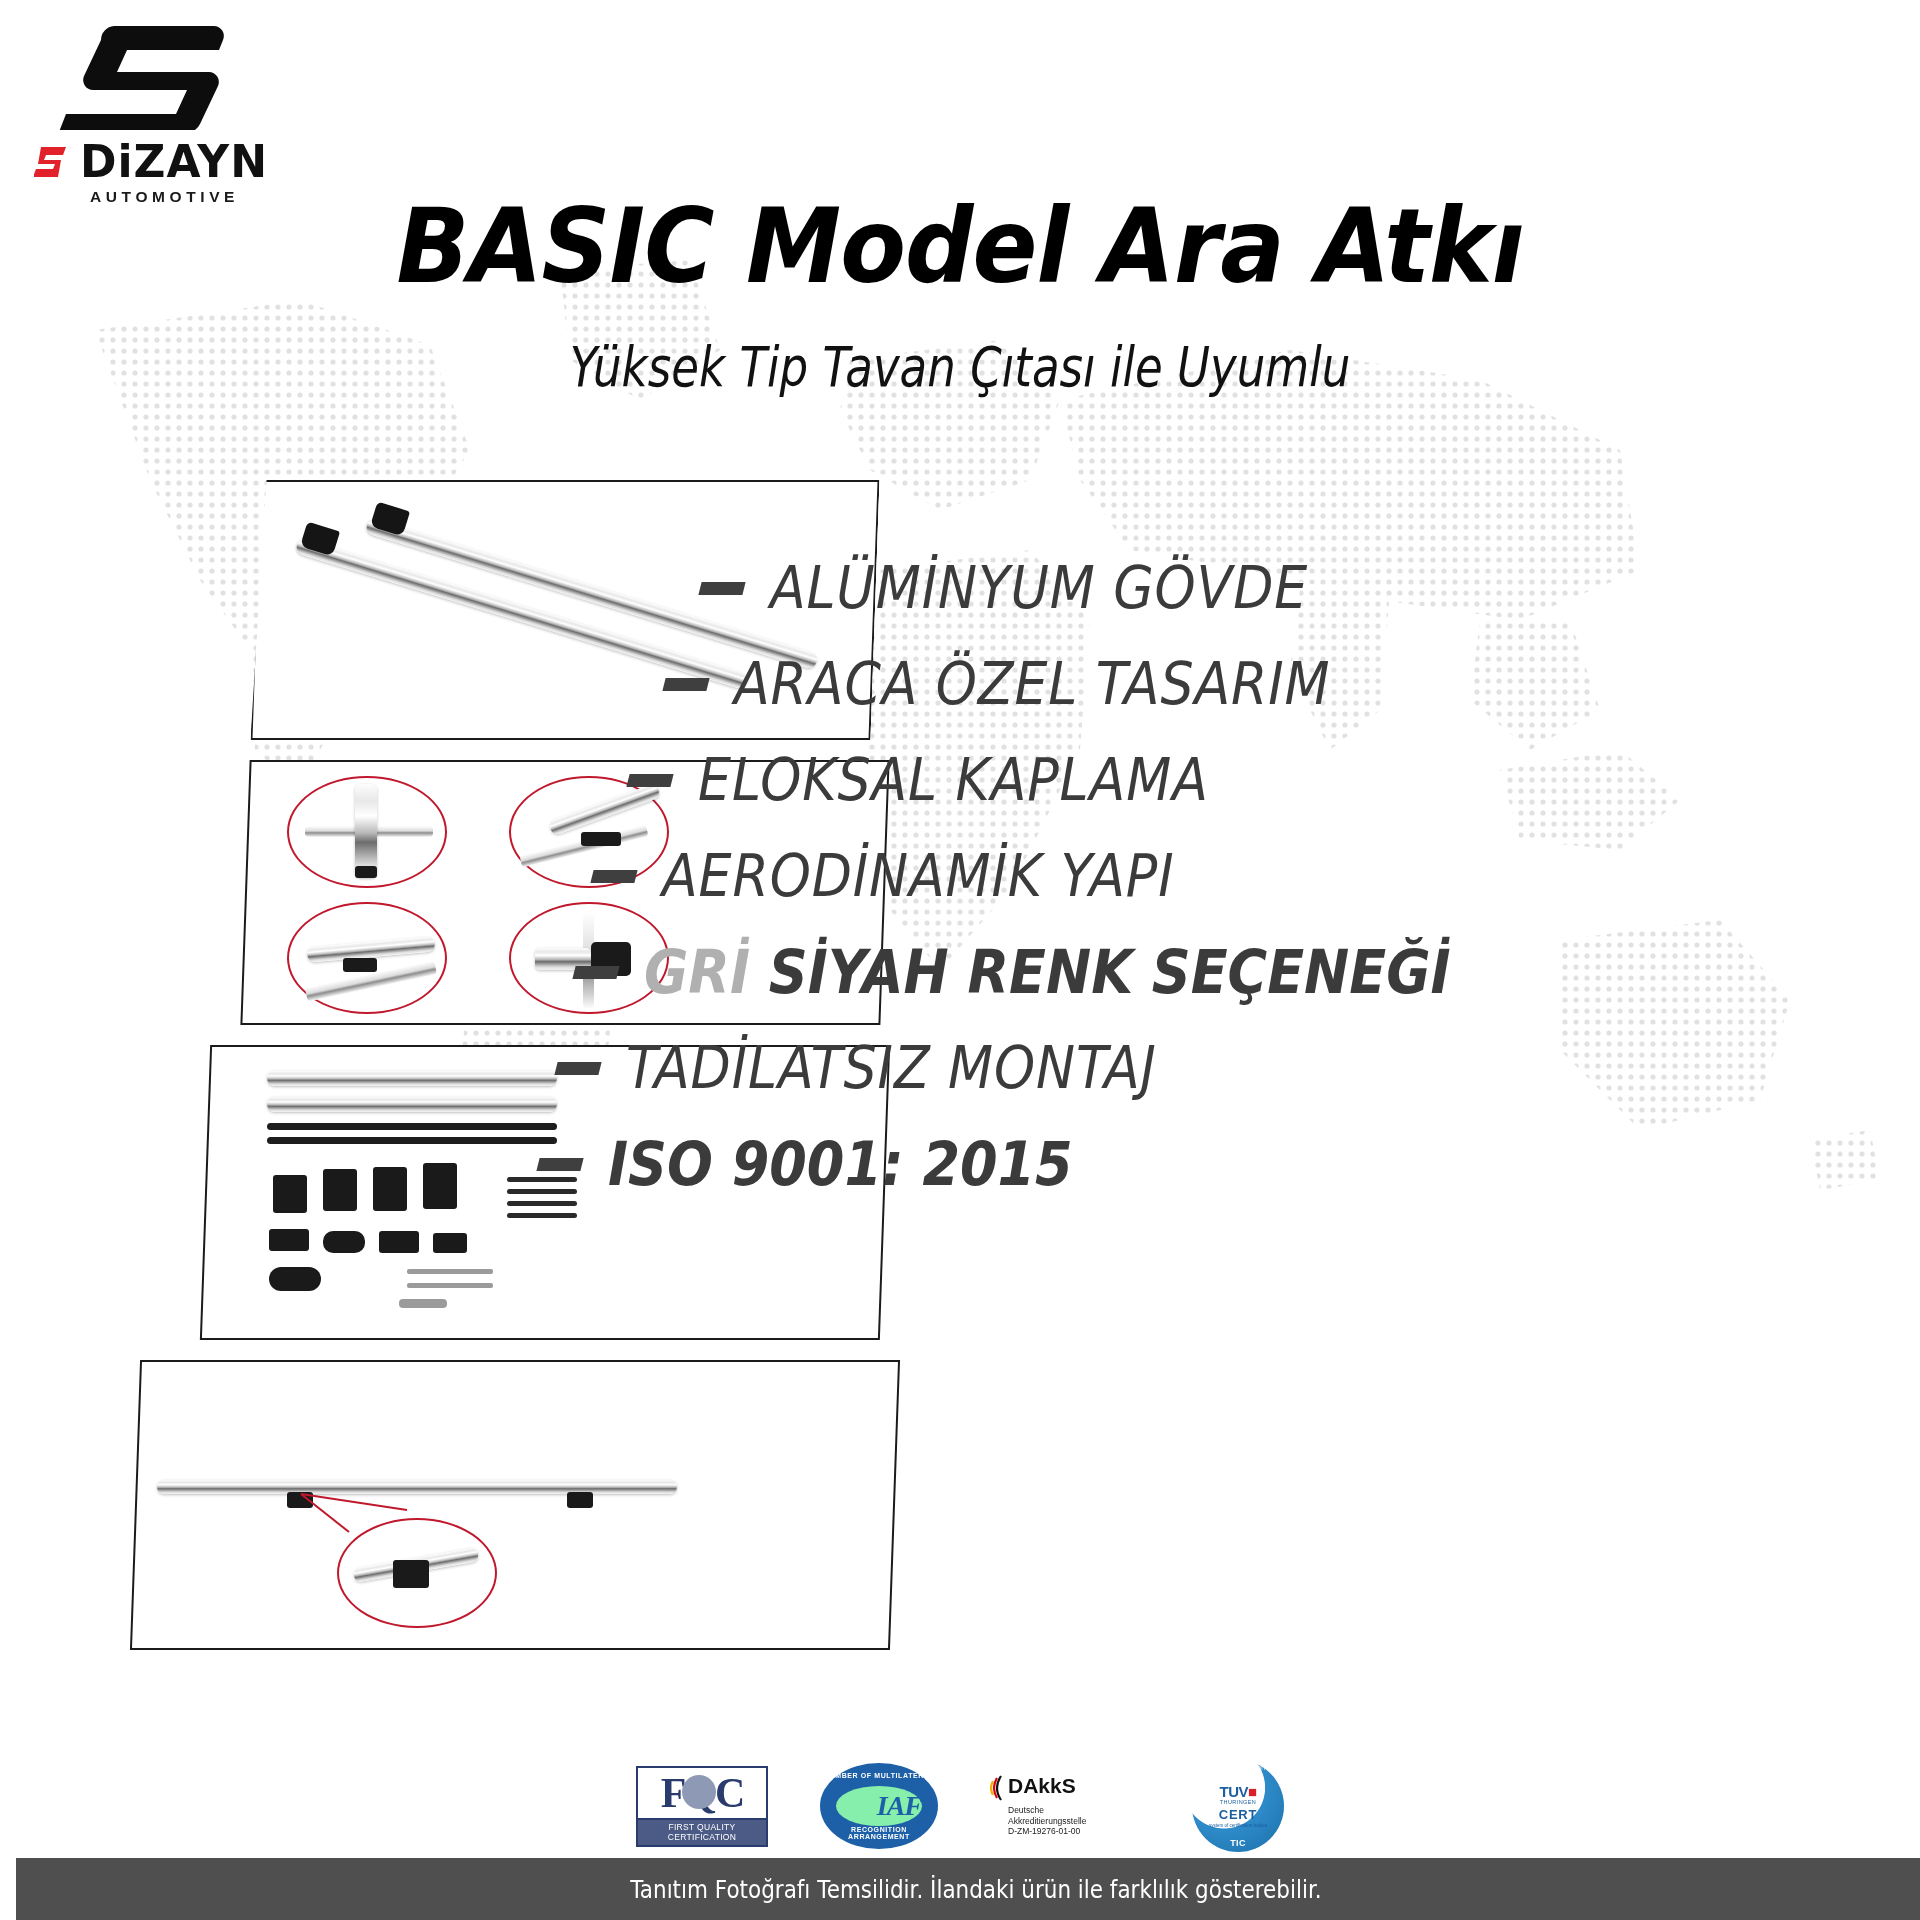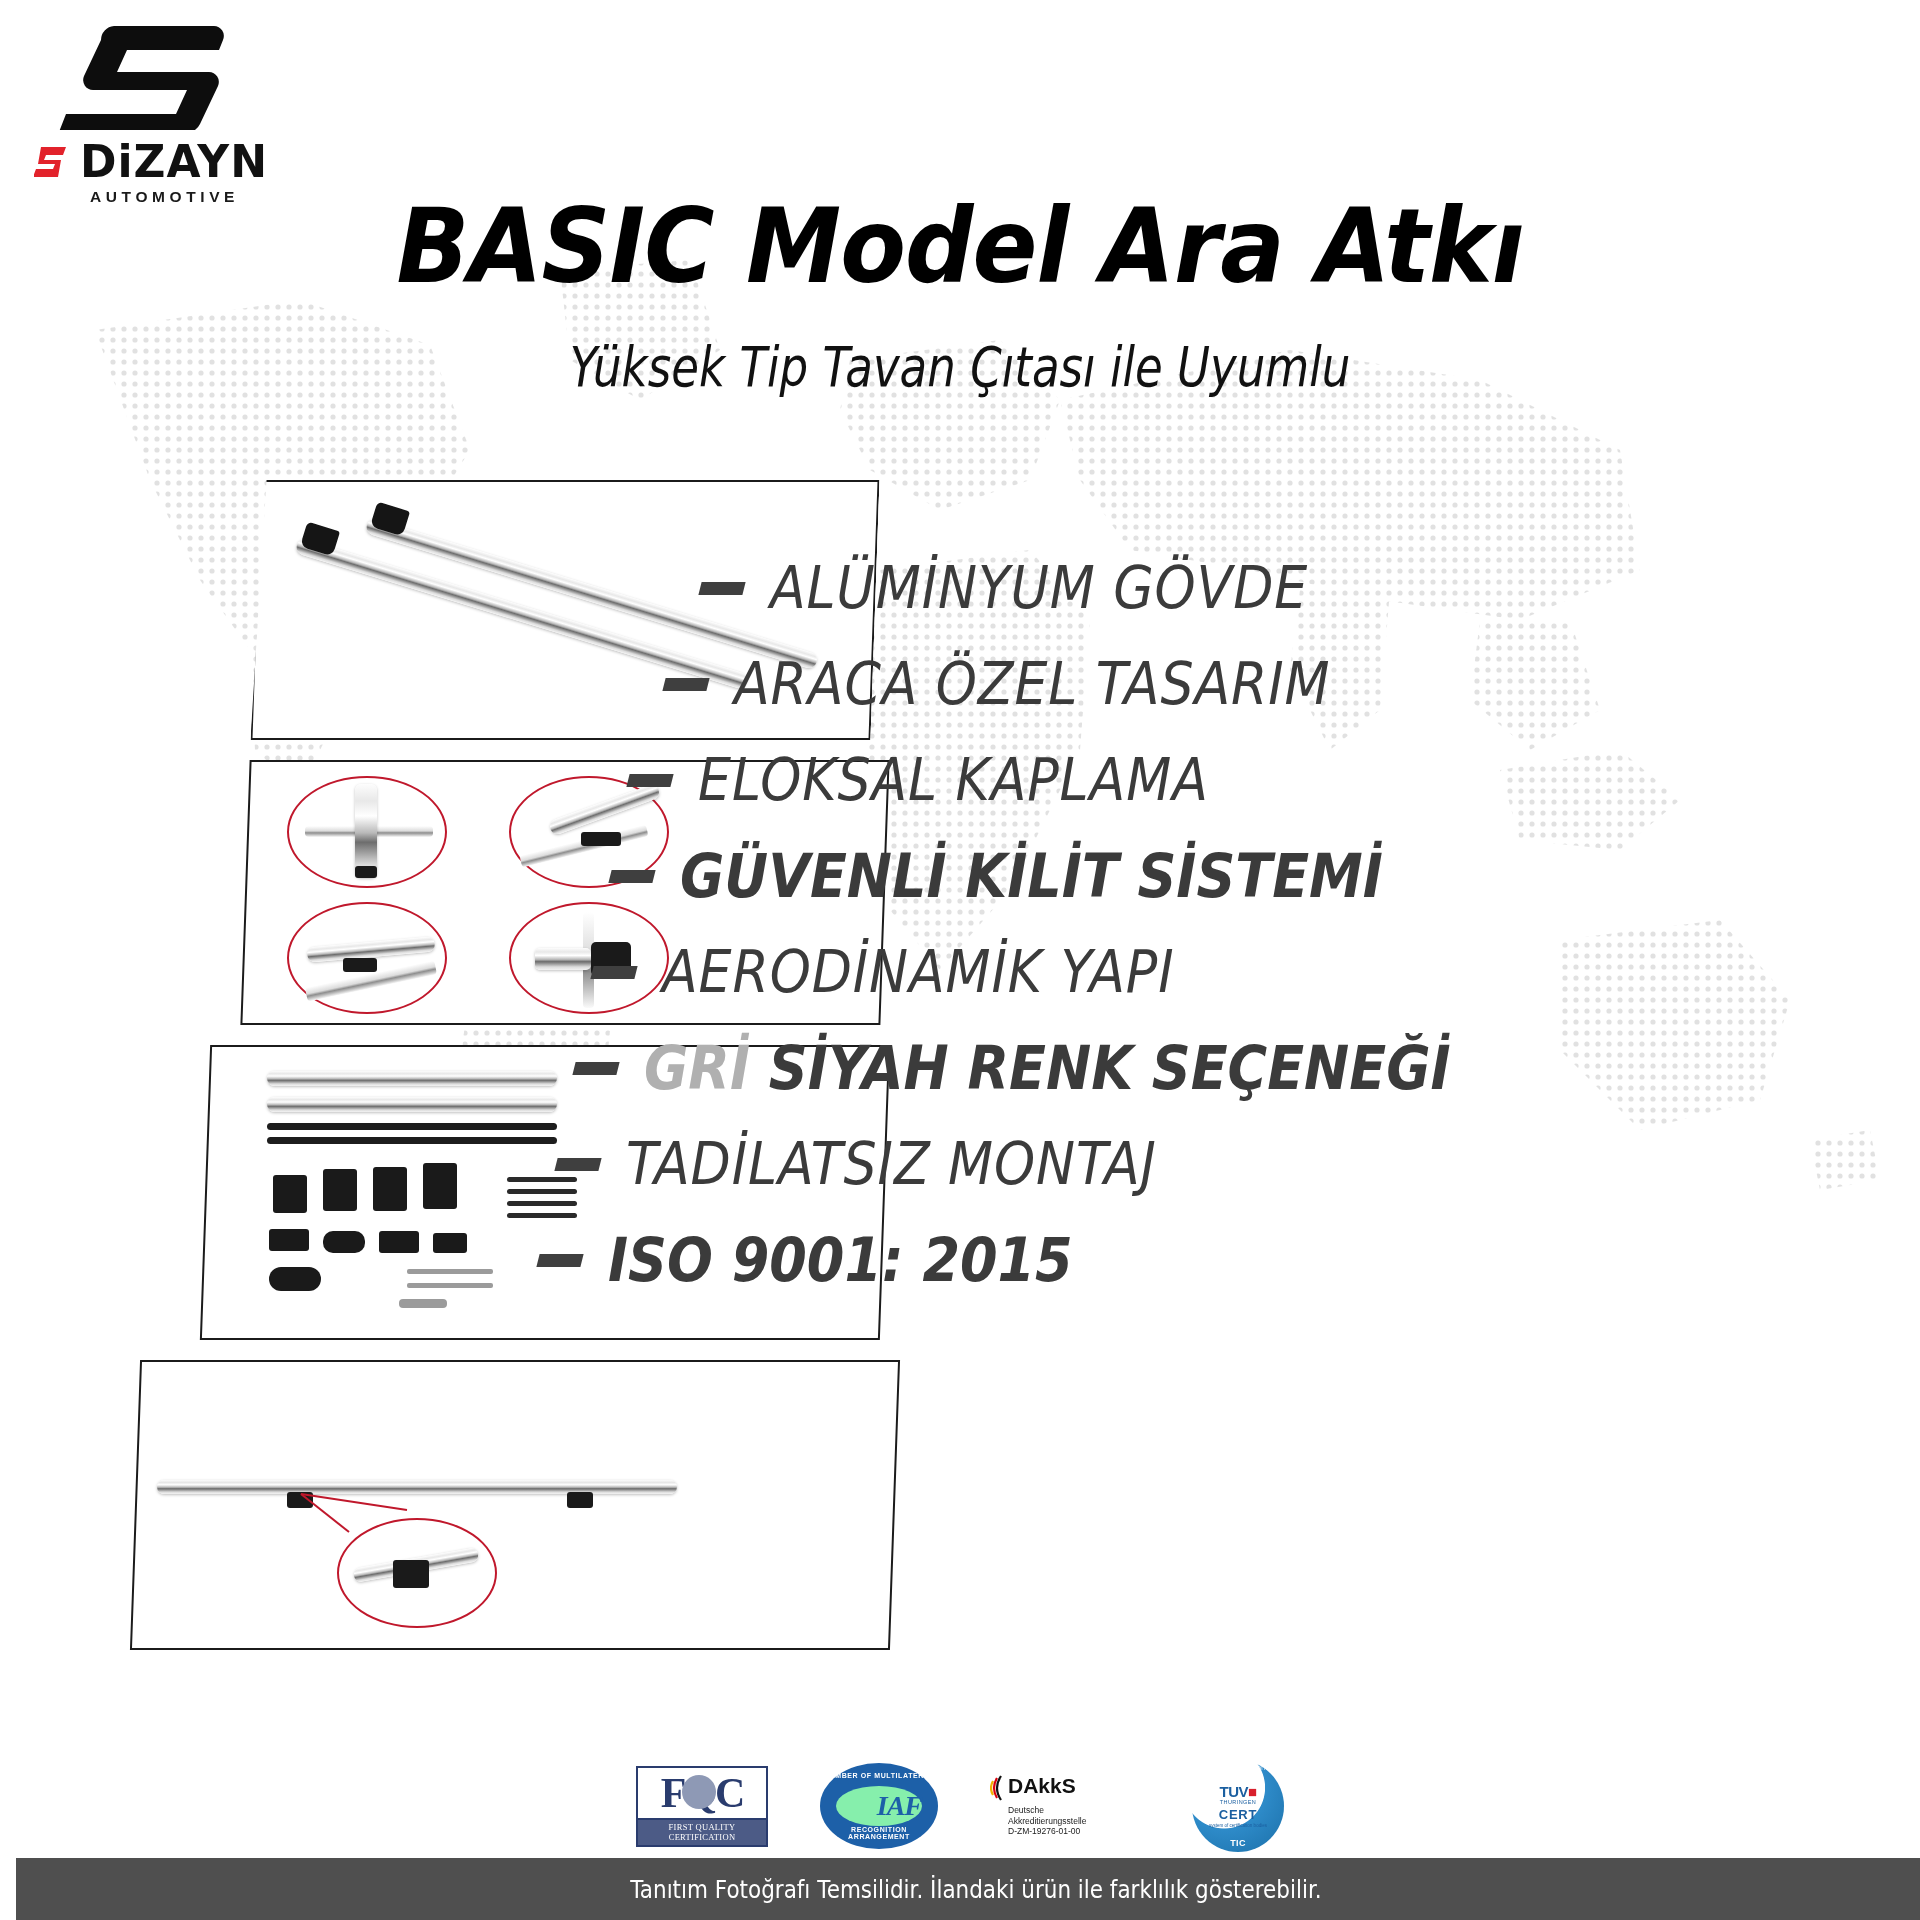--- a/index.html
+++ b/index.html
@@ -198,21 +198,21 @@
     position: absolute;
     left: 44px; top: 7px;
     width: 34px; height: 34px;
     border-radius: 50%;
     background: #8e99b5;
   }
   .fqc-bot {
     border: 2px solid #2a3c6e; border-top: none;
     background: #4c5b86;
     color: #ffffff;
-    font-family: Liberation Serif, serif;
+    font-family: Liberation Sans, sans-serif;
     font-size: 8.5px;
     letter-spacing: 0.3px;
     text-align: center;
     padding: 2px 4px 3px;
   }
 
   .iaf-oval {
     width: 118px; height: 86px;
     border-radius: 50%;
     background: #1d60a8;
@@ -460,24 +460,20 @@
       <span class="dash"></span>
       <span class="ftext w-light">ARACA ÖZEL TASARIM</span>
     </div>
 
 
     <div class="feature" style="margin-left:-72px;">
       <span class="dash"></span>
       <span class="ftext w-light">ELOKSAL KAPLAMA</span>
     </div>
 
-    <div class="feature" style="margin-left:-90px;">
-      <span class="dash"></span>
-      <span class="ftext w-bold">GÜVENLİ KİLİT SİSTEMİ</span>
-    </div>
 
     <div class="feature" style="margin-left:-108px;align-items:center;">
       <span class="dash"></span>
       <span class="ftext w-light">AERODİNAMİK YAPI</span>
     </div>
 
     <div class="feature" style="margin-left:-126px;">
       <span class="dash"></span>
       <span class="ftext w-bold"><span class="accent-gray">GRİ</span>&nbsp;<span>SİYAH RENK SEÇENEĞİ</span></span>
     </div>

